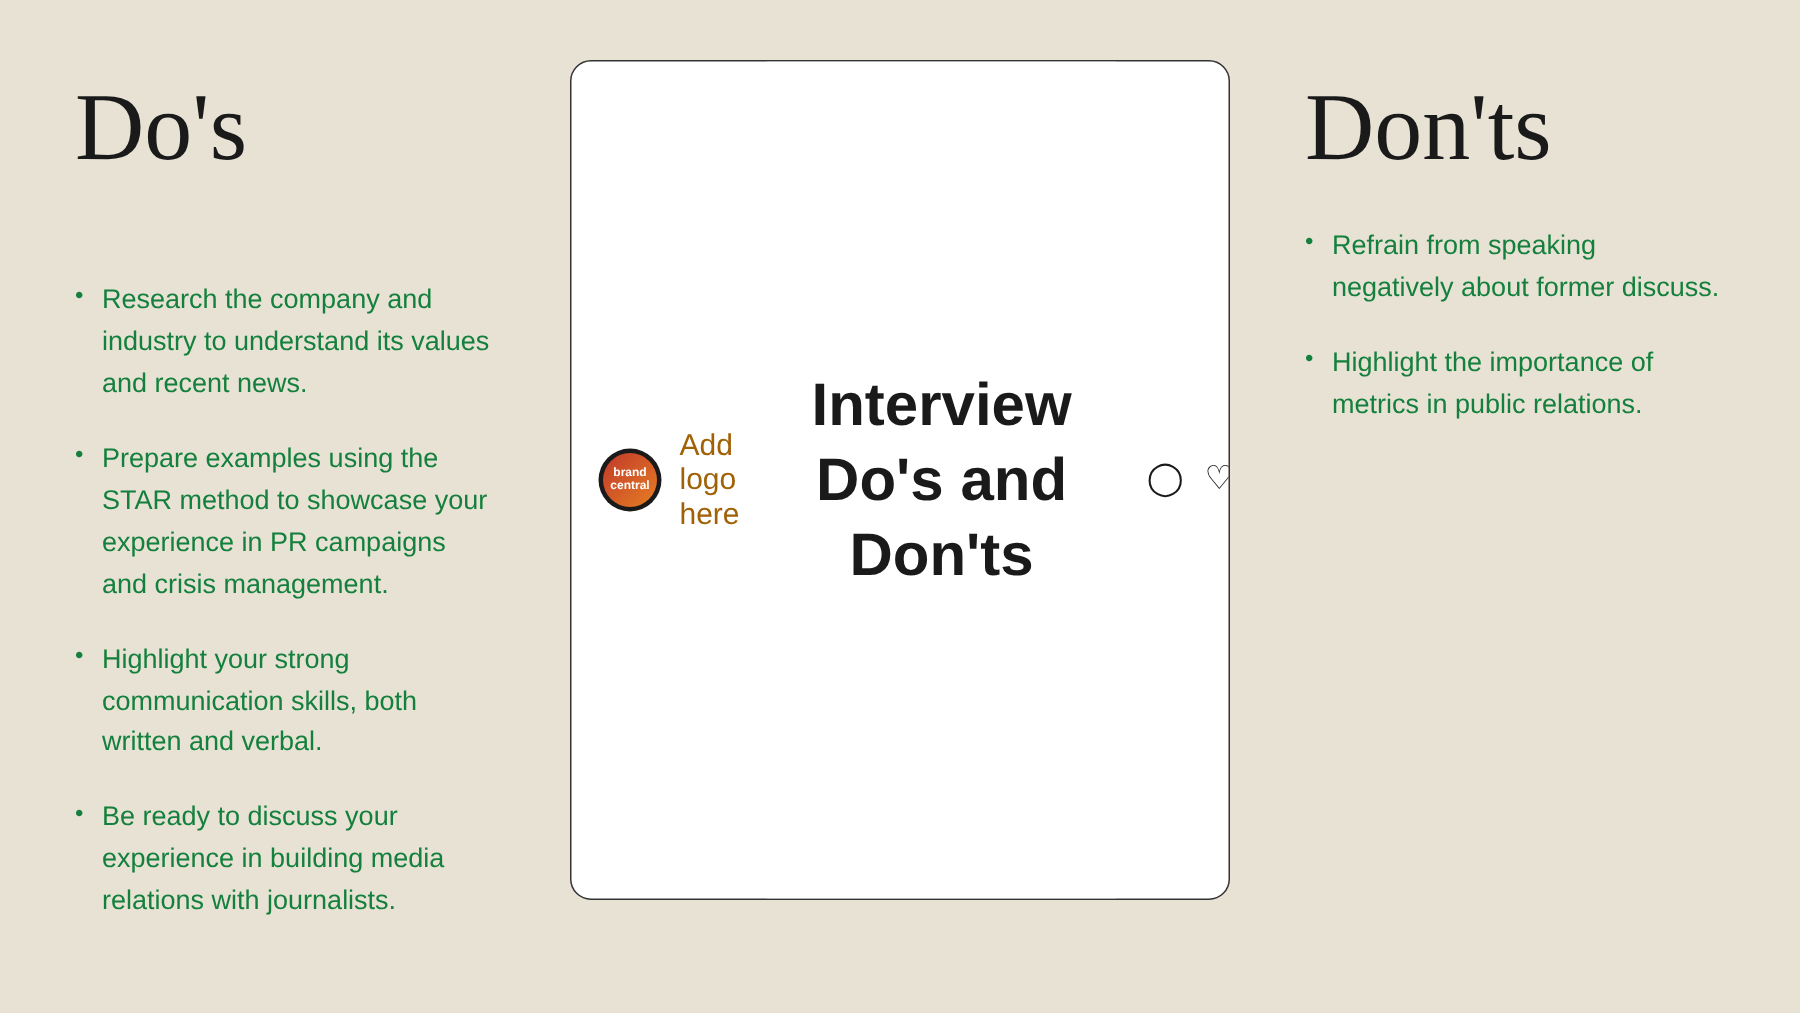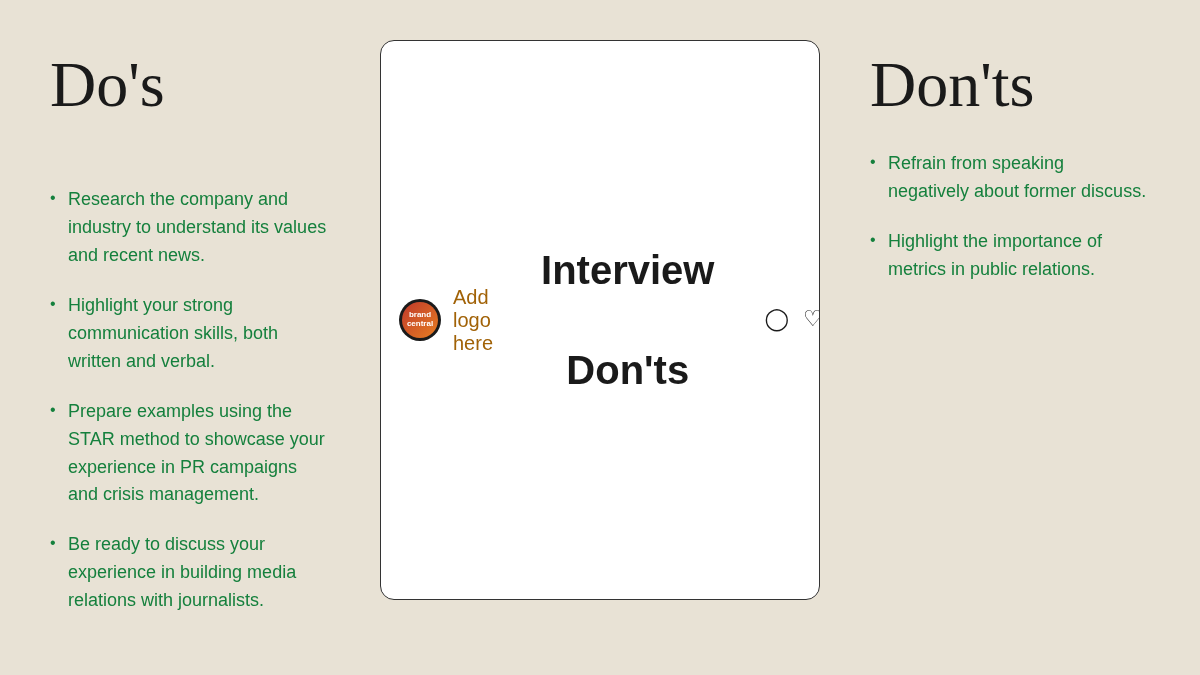--- a/index.html
+++ b/index.html
@@ -185,41 +185,41 @@
   </style>
 </head>
 <body>
 
 <div class="layout">
 
   <div class="left-panel">
     <h1 class="section-title">Do's</h1>
     <ul class="bullet-list">
       <li>Research the company and industry to understand its values and recent news.</li>
+      <li>Prepare examples using the STAR method to showcase your experience in PR campaigns and crisis management.</li>
       <li>Highlight your strong communication skills, both written and verbal.</li>
-      <li>Prepare examples using the STAR method to showcase your experience in PR campaigns and crisis management.</li>
       <li>Be ready to discuss your experience in building media relations with journalists.</li>
     </ul>
   </div>
 
   <div class="center-panel">
     <div class="instagram-card">
       <div class="card-header">
         <div class="card-avatar">
           <div class="card-avatar-inner">
             <span class="card-logo-text">brand<br>central</span>
           </div>
         </div>
         <span class="card-add-logo">Add logo here</span>
       </div>
 
       <div class="card-image-area">
         <div class="card-title-text">
           <span>Interview</span><br>
-          <br>
+          <span>Do's and</span><br>
           <span>Don'ts</span>
         </div>
       </div>
 
       <div class="card-footer">
         <div class="card-footer-icons">
           <span class="footer-icon">◯</span>
           <span class="footer-icon">♡</span>
           <span class="footer-icon">➤</span>
         </div>

